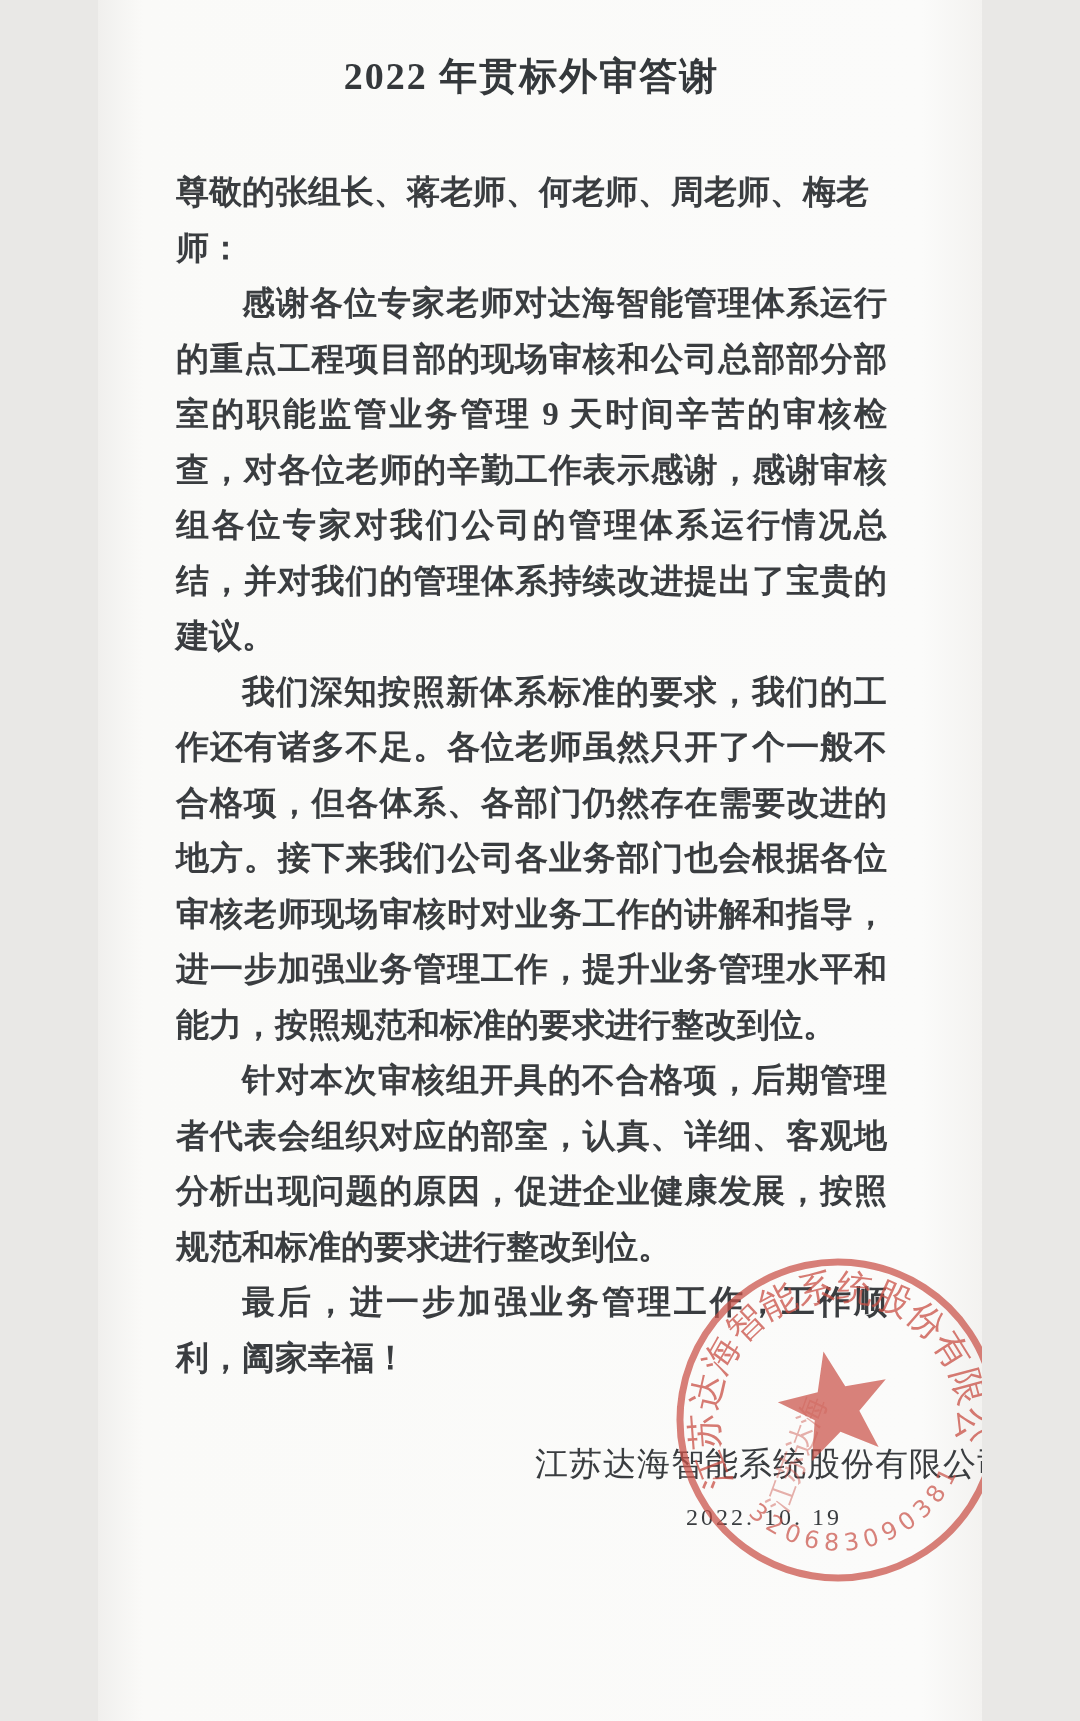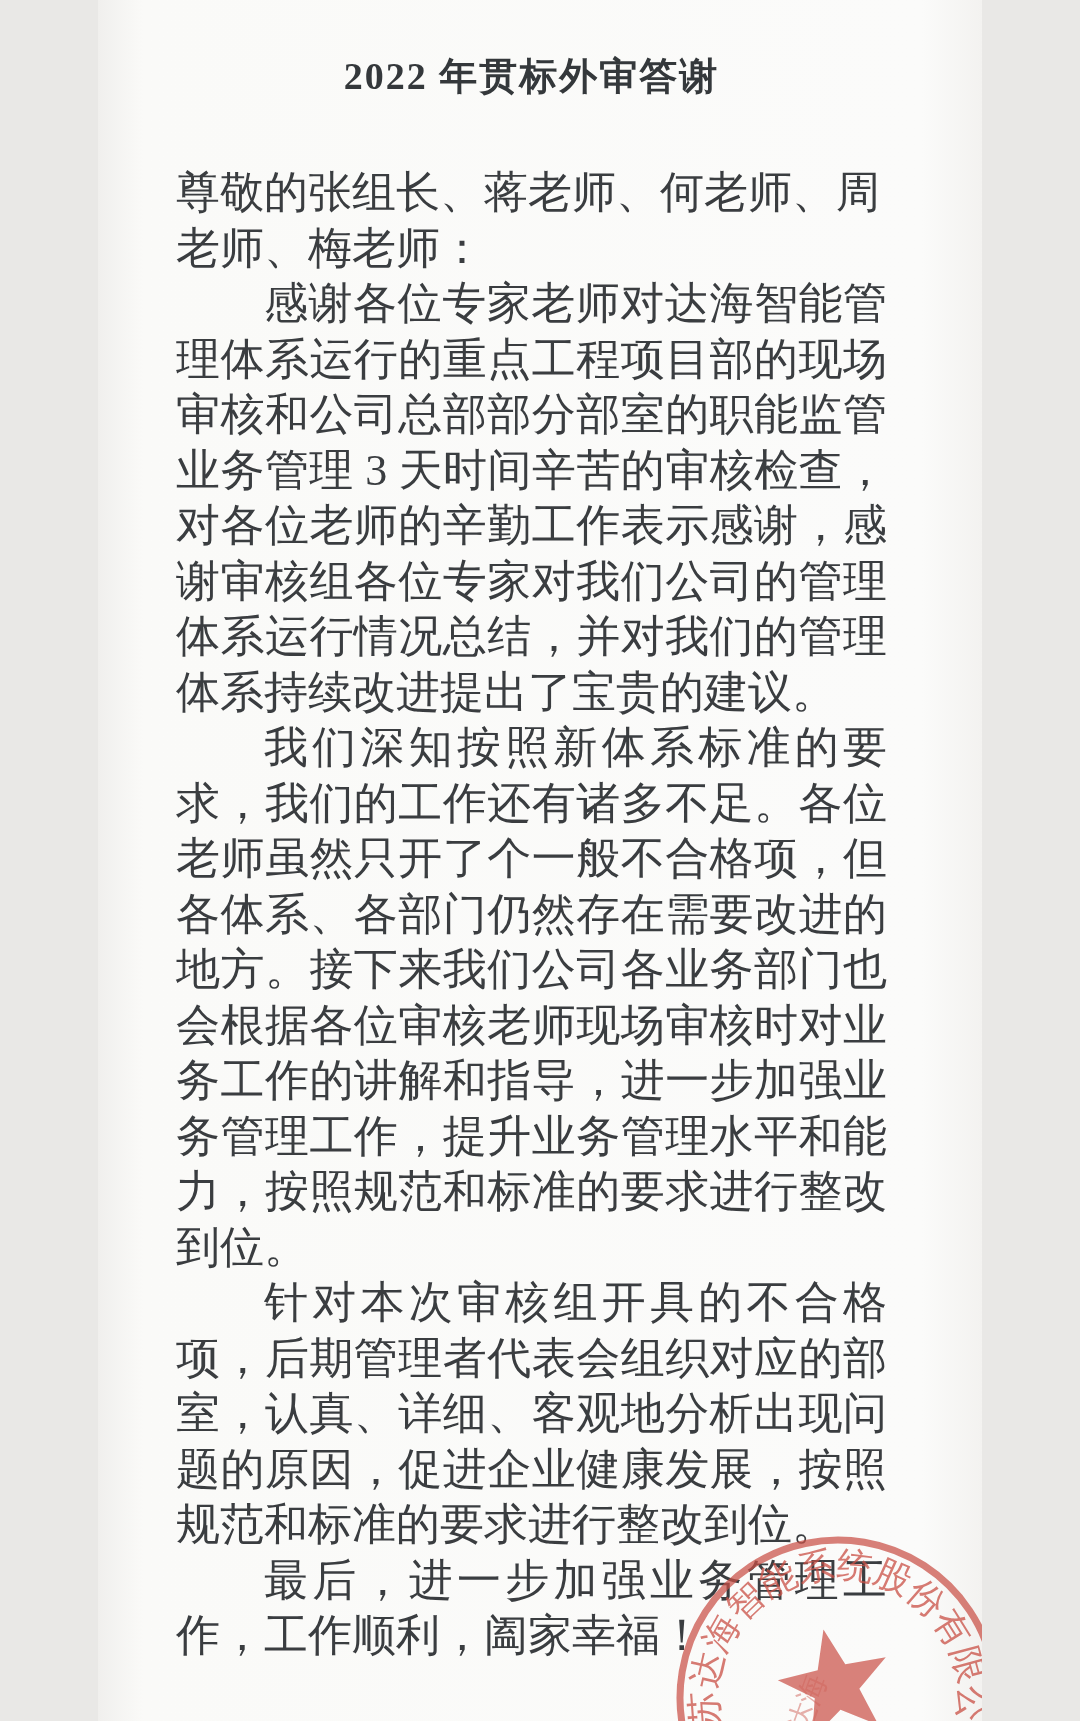--- a/index.html
+++ b/index.html
@@ -19,21 +19,21 @@
   }
   .title {
     font-size: 38px;
     line-height: 48px;
     text-align: center;
     letter-spacing: 2px;
     color: #34383b;
     margin-bottom: 65px;
     font-weight: 600;
   }
-  .body-text { font-size: 44px; line-height: 55.5px; }
+  .body-text { font-size: 33px; line-height: 55.5px; font-weight: bold; }
   .salutation { text-indent: 0; text-align: left; }
   .para { text-indent: 2em; text-align: justify; }
   .closing { text-indent: 2em; }
   .sig-area { position: relative; height: 335px; }
   .company-line {
     position: absolute; left: 359px; top: 56px;
     font-size: 33px; letter-spacing: 1px; white-space: nowrap;
   }
   .date-line {
     position: absolute; left: 510px; top: 118px;
@@ -50,21 +50,21 @@
 </style>
 </head>
 <body>
 
 <div class="page">
 
   <h1 class="title">2022 年贯标外审答谢</h1>
 
   <div class="body-text">
     <p class="salutation">尊敬的张组长、蒋老师、何老师、周老师、梅老师：</p>
-    <p class="para">感谢各位专家老师对达海智能管理体系运行的重点工程项目部的现场审核和公司总部部分部室的职能监管业务管理 3 天时间辛苦的审核检查，对各位老师的辛勤工作表示感谢，感谢审核组各位专家对我们公司的管理体系运行情况总结，并对我们的管理体系持续改进提出了宝贵的建议。</p>
+    <p class="para">感谢各位专家老师对达海智能管理体系运行的重点工程项目部的现场审核和公司总部部分部室的职能监管业务管理 9 天时间辛苦的审核检查，对各位老师的辛勤工作表示感谢，感谢审核组各位专家对我们公司的管理体系运行情况总结，并对我们的管理体系持续改进提出了宝贵的建议。</p>
     <p class="para">我们深知按照新体系标准的要求，我们的工作还有诸多不足。各位老师虽然只开了个一般不合格项，但各体系、各部门仍然存在需要改进的地方。接下来我们公司各业务部门也会根据各位审核老师现场审核时对业务工作的讲解和指导，进一步加强业务管理工作，提升业务管理水平和能力，按照规范和标准的要求进行整改到位。</p>
     <p class="para">针对本次审核组开具的不合格项，后期管理者代表会组织对应的部室，认真、详细、客观地分析出现问题的原因，促进企业健康发展，按照规范和标准的要求进行整改到位。</p>
     <p class="para">最后，进一步加强业务管理工作，工作顺利，阖家幸福！</p>
   </div>
 
   <div class="sig-area">
 
     <div class="company-line">江苏达海智能系统股份有限公司</div>
     <div class="date-line">2022. 10. 19</div>
 

